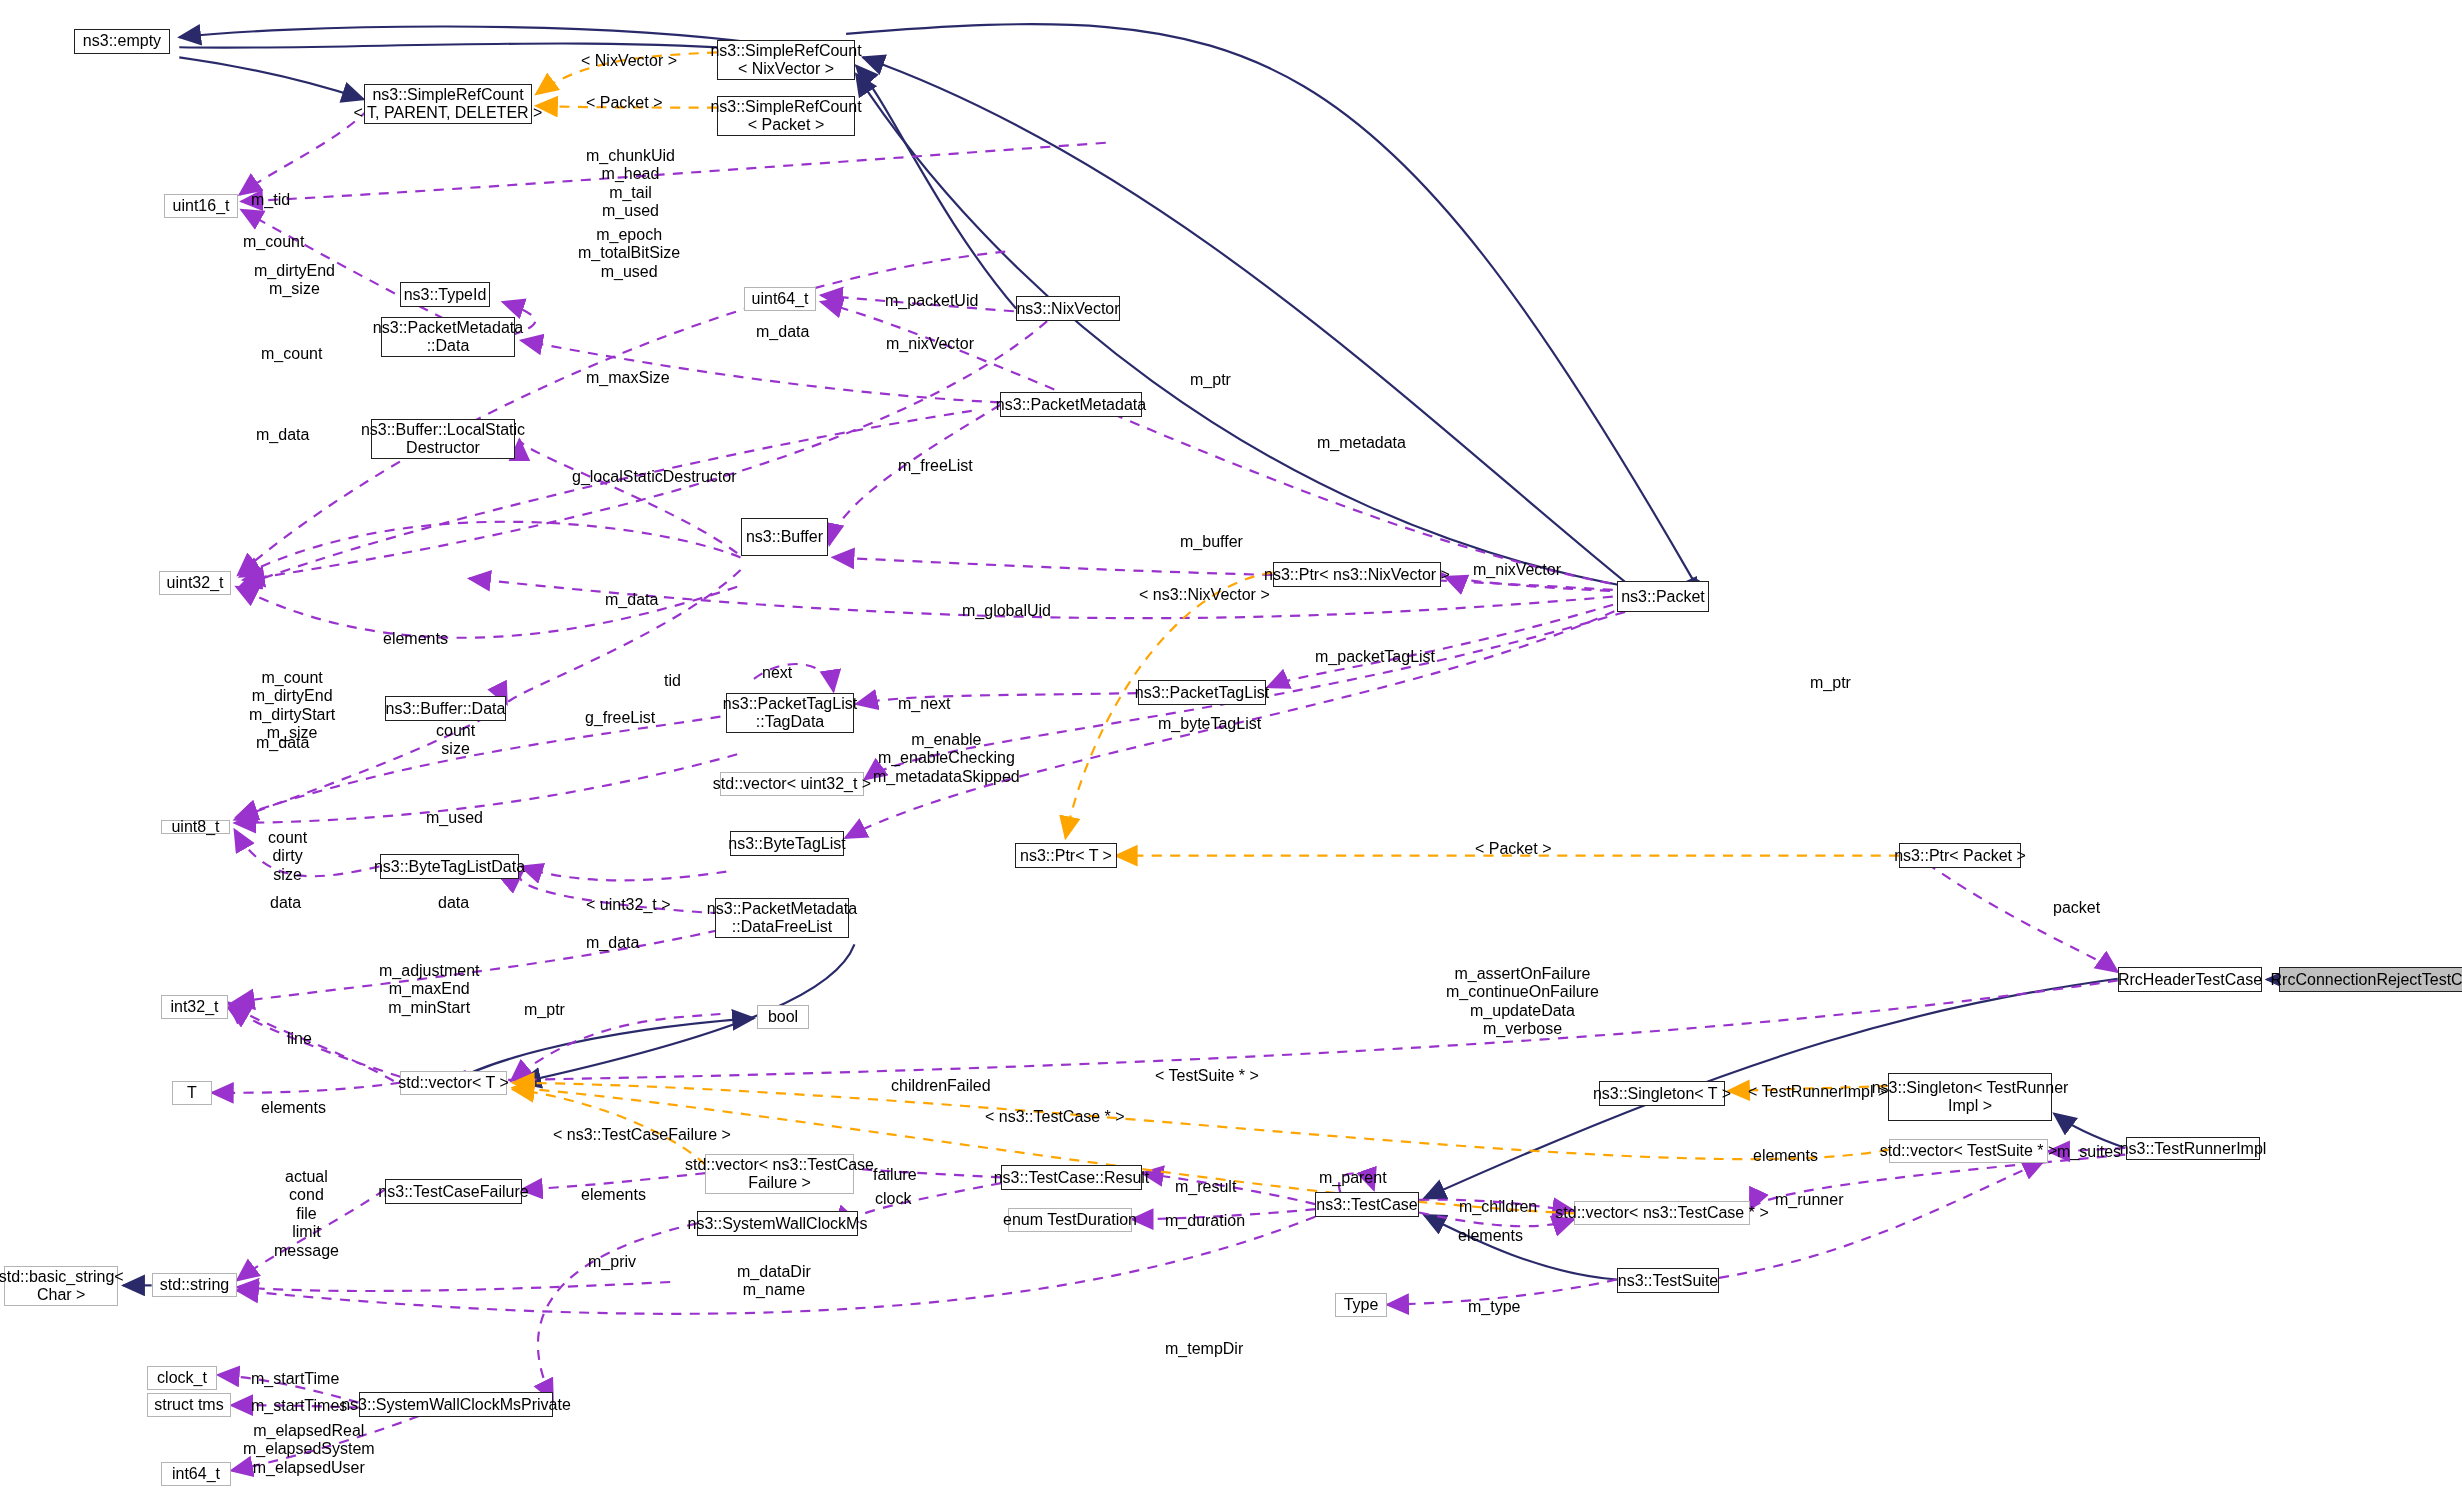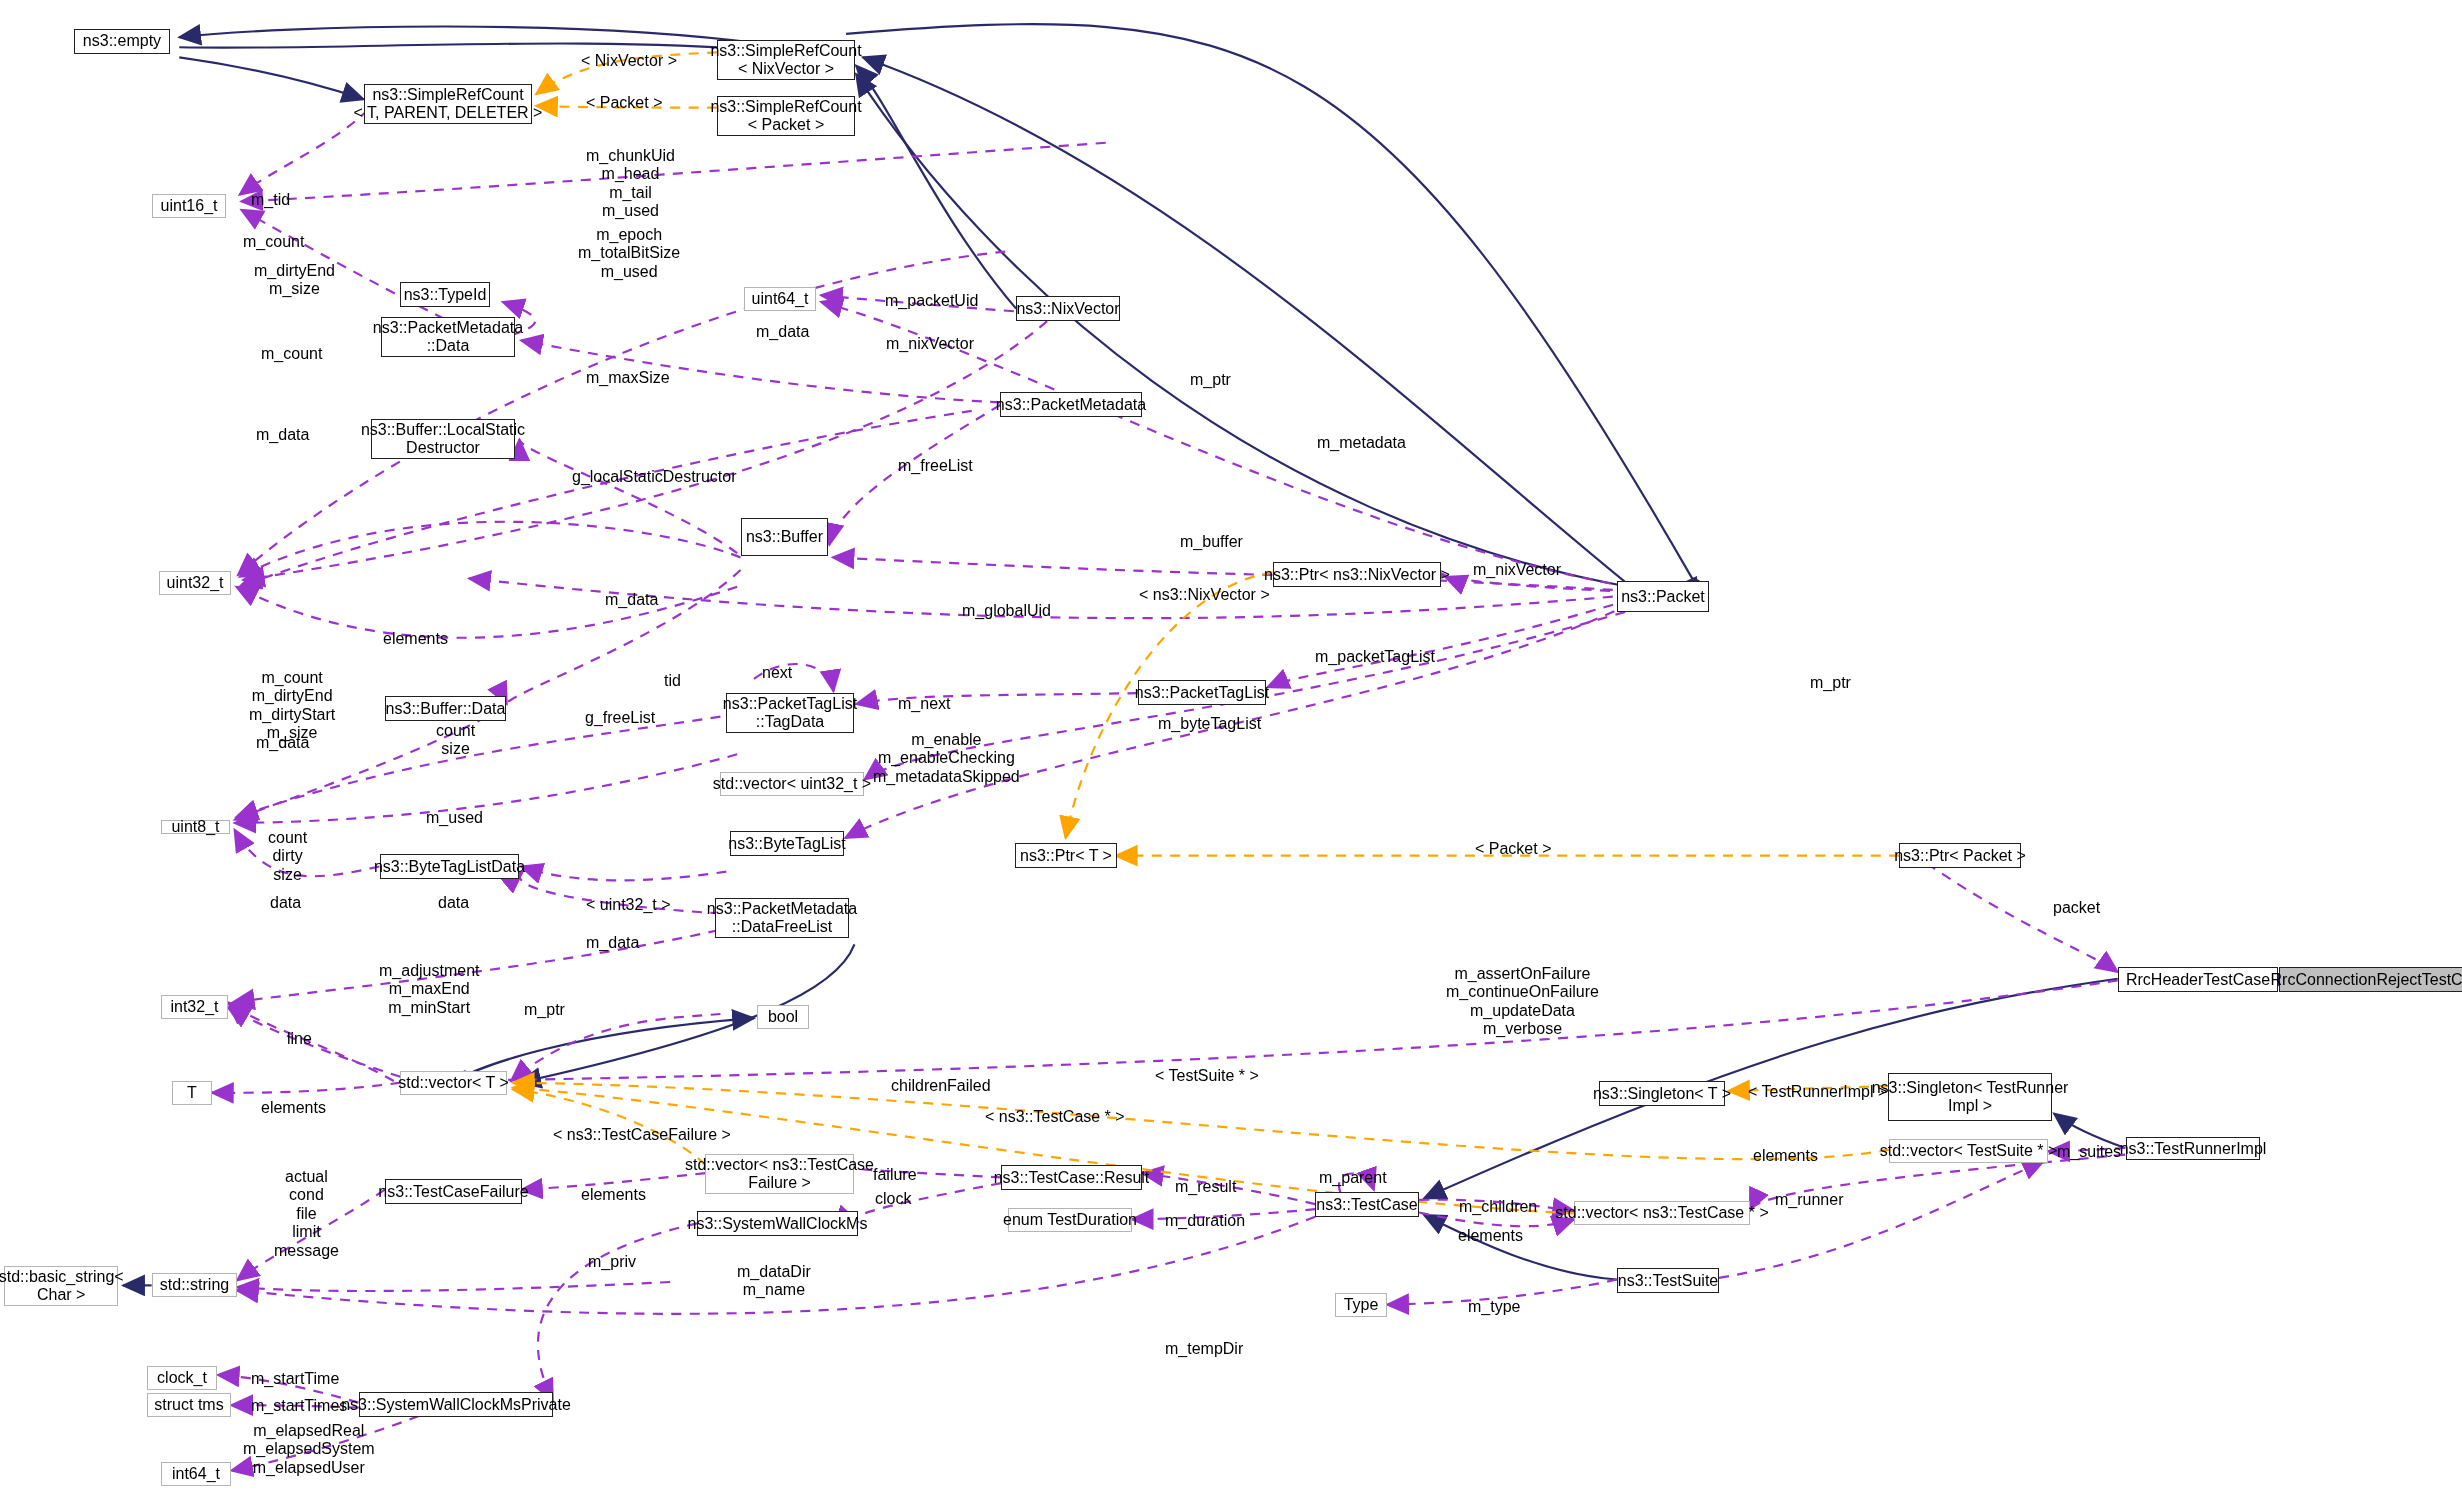--- a/index.html
+++ b/index.html
@@ -120,21 +120,21 @@
     </g>
   </svg>
 
   <div class="node n-strong" style="left:74px;top:28.5px;width:96px;height:25px"><span>ns3::empty</span></div>
   <div class="node n-strong" style="left:364px;top:84px;width:168px;height:40px"><span>ns3::SimpleRefCount
 &lt; T, PARENT, DELETER &gt;</span></div>
   <div class="node n-strong" style="left:717px;top:40px;width:138px;height:40px"><span>ns3::SimpleRefCount
 &lt; NixVector &gt;</span></div>
   <div class="node n-strong" style="left:717px;top:96px;width:138px;height:40px"><span>ns3::SimpleRefCount
 &lt; Packet &gt;</span></div>
-  <div class="node n-light" style="left:152px;top:194px;width:74px;height:23.5px"><span>uint16_t</span></div>
+  <div class="node n-light" style="left:164px;top:194px;width:74px;height:23.5px"><span>uint16_t</span></div>
   <div class="node n-strong" style="left:400px;top:282px;width:90px;height:25px"><span>ns3::TypeId</span></div>
   <div class="node n-strong" style="left:381px;top:317px;width:134px;height:40px"><span>ns3::PacketMetadata
 ::Data</span></div>
   <div class="node n-light" style="left:744px;top:287px;width:72px;height:23.5px"><span>uint64_t</span></div>
   <div class="node n-strong" style="left:1016px;top:296px;width:104px;height:25px"><span>ns3::NixVector</span></div>
   <div class="node n-strong" style="left:1000px;top:392px;width:142px;height:25px"><span>ns3::PacketMetadata</span></div>
   <div class="node n-strong" style="left:371px;top:419px;width:144px;height:40px"><span>ns3::Buffer::LocalStatic
 Destructor</span></div>
   <div class="node n-light" style="left:159px;top:571px;width:72px;height:23.5px"><span>uint32_t</span></div>
   <div class="node n-strong" style="left:741px;top:518px;width:87px;height:38px"><span>ns3::Buffer</span></div>
@@ -147,21 +147,21 @@
   <div class="node n-light" style="left:720px;top:772px;width:144px;height:23.5px"><span>std::vector&lt; uint32_t &gt;</span></div>
   <div class="node n-light" style="left:161px;top:820px;width:69px;height:14px"><span>uint8_t</span></div>
   <div class="node n-strong" style="left:730px;top:831px;width:114px;height:25px"><span>ns3::ByteTagList</span></div>
   <div class="node n-strong" style="left:380px;top:854px;width:139px;height:25px"><span>ns3::ByteTagListData</span></div>
   <div class="node n-strong" style="left:1015px;top:843px;width:102px;height:25px"><span>ns3::Ptr&lt; T &gt;</span></div>
   <div class="node n-strong" style="left:1899px;top:843px;width:122px;height:25px"><span>ns3::Ptr&lt; Packet &gt;</span></div>
   <div class="node n-strong" style="left:715px;top:898px;width:134px;height:40px"><span>ns3::PacketMetadata
 ::DataFreeList</span></div>
   <div class="node n-light" style="left:161px;top:995px;width:67px;height:23.5px"><span>int32_t</span></div>
   <div class="node n-light" style="left:757px;top:1005px;width:52px;height:23.5px"><span>bool</span></div>
-  <div class="node n-strong" style="left:2118px;top:967px;width:160px;height:25px"><span>RrcHeaderTestCase</span></div>
+  <div class="node n-strong" style="left:2118px;top:967px;width:144px;height:25px"><span>RrcHeaderTestCase</span></div>
   <div class="node n-current" style="left:2279px;top:967px;width:201px;height:25px"><span>RrcConnectionRejectTestCase</span></div>
   <div class="node n-light" style="left:172px;top:1081px;width:40px;height:23.5px"><span>T</span></div>
   <div class="node n-light" style="left:400px;top:1071px;width:107px;height:23.5px"><span>std::vector&lt; T &gt;</span></div>
   <div class="node n-strong" style="left:1599px;top:1081px;width:126px;height:25px"><span>ns3::Singleton&lt; T &gt;</span></div>
   <div class="node n-strong" style="left:1888px;top:1073px;width:164px;height:48px"><span>ns3::Singleton&lt; TestRunner
 Impl &gt;</span></div>
   <div class="node n-light" style="left:1889px;top:1139px;width:159px;height:23.5px"><span>std::vector&lt; TestSuite * &gt;</span></div>
   <div class="node n-strong" style="left:2126px;top:1137px;width:134px;height:23px"><span>ns3::TestRunnerImpl</span></div>
   <div class="node n-strong" style="left:385px;top:1179px;width:137px;height:25px"><span>ns3::TestCaseFailure</span></div>
   <div class="node n-light" style="left:705px;top:1154px;width:149px;height:40px"><span>std::vector&lt; ns3::TestCase

